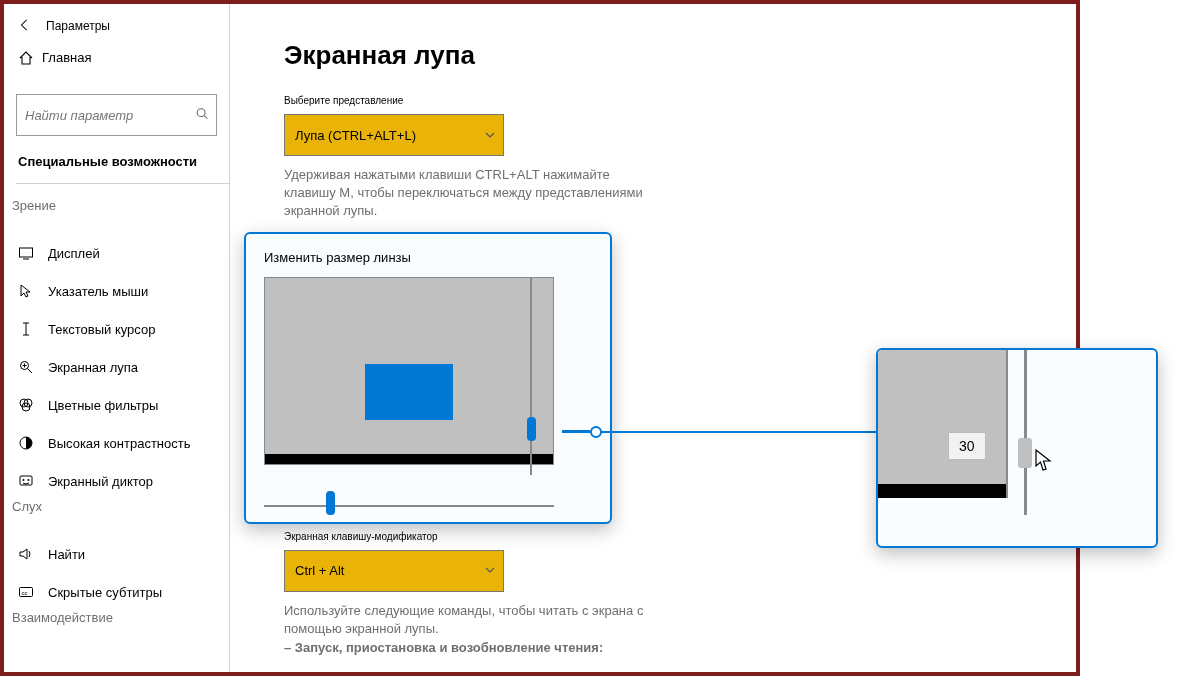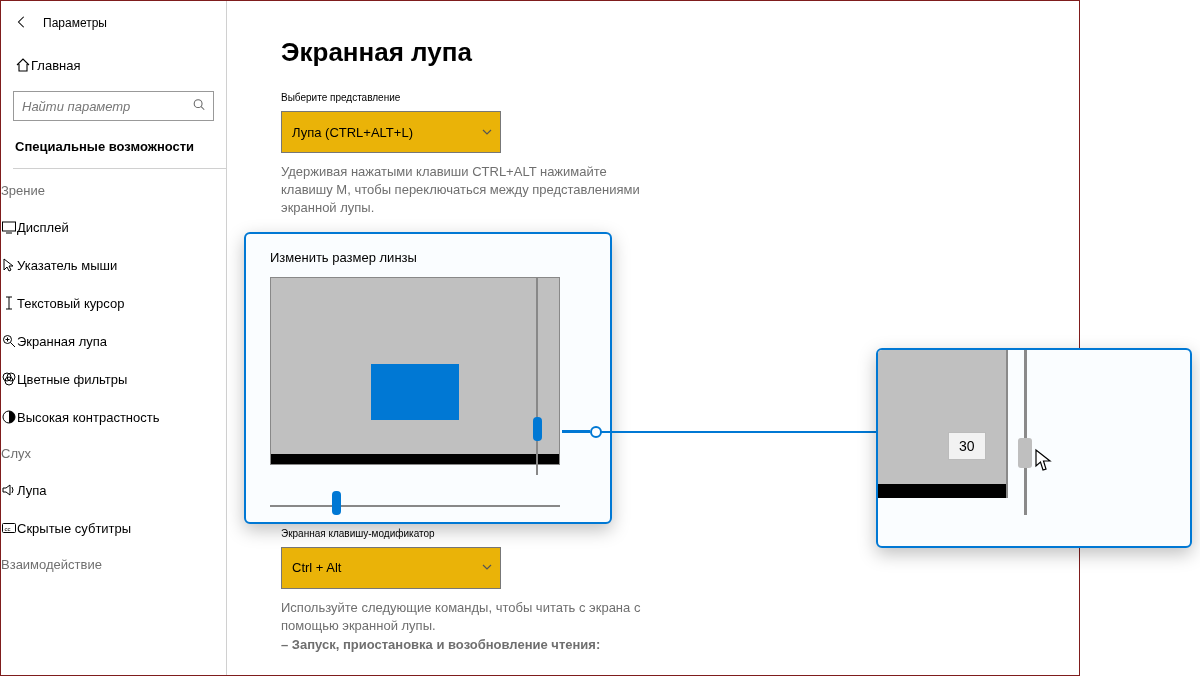--- a/index.html
+++ b/index.html
@@ -9,21 +9,21 @@
     color: #000;
     background: #fff;
     width: 1200px;
     height: 676px;
     overflow: hidden;
     position: relative;
   }
   .window {
     width: 1080px;
     height: 676px;
-    border: 1px solid #7f1d1d;
+    border: 4px solid #7f1d1d;
     display: flex;
     background: #fff;
     position: absolute;
     left: 0;
     top: 0;
   }
   
   .sidebar {
     width: 225px;
     flex-shrink: 0;
@@ -39,34 +39,33 @@
     padding-left: 14px;
     margin-bottom: 10px;
   }
   .back-arrow {
     font-size: 16px;
     line-height: 1;
   }
   .topbar-title { font-size: 12px; }
   .home-row {
     display: flex;
-    align-items: center;
-    gap: 0;
+    gap: 8px;
     height: 36px;
     padding-left: 14px;
     margin-bottom: 8px;
   }
   .home-icon svg { width: 16px; height: 16px; display:block; }
   .search-wrap {
     margin: 0 12px 14px 12px;
     position: relative;
   }
   .search-input {
     width: 100%;
-    height: 30px;
+    height: 42px;
     border: 1px solid #999;
     background: #fff;
     padding: 0 26px 0 8px;
     font-family: inherit;
     font-size: 13px;
     color: #404040;
   }
   .search-input::placeholder { color: #777; font-style: italic; }
   .search-icon {
     position: absolute;
@@ -75,26 +74,28 @@
     color: #666;
   }
   .section-title {
     font-weight: 600;
     font-size: 13px;
     padding: 4px 14px 14px 14px;
   }
   .group-label {
     color: #6f6f6f;
     font-size: 13px;
-    padding: 4px 14px 10px 0;
+    padding: 4px 14px 10px 8px;
   }
   .nav-item {
     display: flex;
-    align-items: center;
+    align-items: flex-end;
+    gap: 14px;
     height: 38px;
+    padding-left: 14px;
     cursor: default;
   }
   .nav-icon {
     width: 16px;
     height: 16px;
     display: inline-flex;
     align-items: center;
     justify-content: center;
     color: #000;
   }
@@ -161,21 +162,21 @@
   .callout1 {
     position: absolute;
     left: 244px;
     top: 232px;
     width: 368px;
     height: 292px;
     background: #fafdff;
     border: 2.5px solid #0078d4;
     border-radius: 6px;
     box-shadow: 0 6px 18px rgba(0,0,0,0.25);
-    padding: 16px 14px 12px 24px;
+    padding: 16px 14px 12px 18px;
     z-index: 5;
   }
   .callout1-label {
     font-size: 13px;
     margin-bottom: 12px;
   }
   .lens-stage {
     position: relative;
     width: 302px;
     height: 192px;
@@ -266,21 +267,21 @@
     height:2px;
     background:#0078d4;
     z-index:6;
   }
 
   
   .callout2 {
     position:absolute;
     left: 876px;
     top: 348px;
-    width: 316px;
+    width: 282px;
     height: 200px;
     background:#fafdff;
     border:2.5px solid #0078d4;
     border-radius:6px;
     box-shadow:0 6px 18px rgba(0,0,0,0.25);
     overflow:hidden;
     z-index:7;
   }
   .zoom-gray {
     position:absolute;
@@ -417,31 +418,42 @@
     </div>
     <div class="nav-item">
       <span class="nav-icon">
           <svg viewBox="0 0 16 16">
             <circle cx="8" cy="8" r="6" fill="none" stroke="#000"></circle>
             <path d="M8 2 A6 6 0 0 1 8 14 Z" fill="#000"></path>
           </svg>
         </span>
       <span>Высокая контрастность</span>
     </div>
+    <div class="nav-item">
+      <span class="nav-icon">
+          <svg viewBox="0 0 16 16">
+            <rect x="2" y="3" width="12" height="9" rx="1" fill="none" stroke="#000"></rect>
+            <circle cx="5.5" cy="7" r="1" fill="#000"></circle>
+            <circle cx="10.5" cy="7" r="1" fill="#000"></circle>
+            <path d="M5 10 Q8 12 11 10" fill="none" stroke="#000"></path>
+          </svg>
+        </span>
+      <span>Экранный диктор</span>
+    </div>
 
     <div class="group-label" style="padding-top:10px">Слух</div>
 
     <div class="nav-item">
       <span class="nav-icon">
           <svg viewBox="0 0 16 16">
             <path d="M2 6 H5 L9 3 V13 L5 10 H2 Z" fill="none" stroke="#000"></path>
             <path d="M11 5 Q13 8 11 11" fill="none" stroke="#000"></path>
           </svg>
         </span>
-      <span>Лупа</span>
+      <span>Найти</span>
     </div>
     <div class="nav-item">
       <span class="nav-icon">
           <svg viewBox="0 0 16 16">
             <rect x="1.5" y="3.5" width="13" height="9" rx="1" fill="none" stroke="#000"></rect>
             <text x="3.5" y="10.5" font-size="6" font-family="sans-serif">cc</text>
           </svg>
         </span>
       <span>Скрытые субтитры</span>
     </div>

